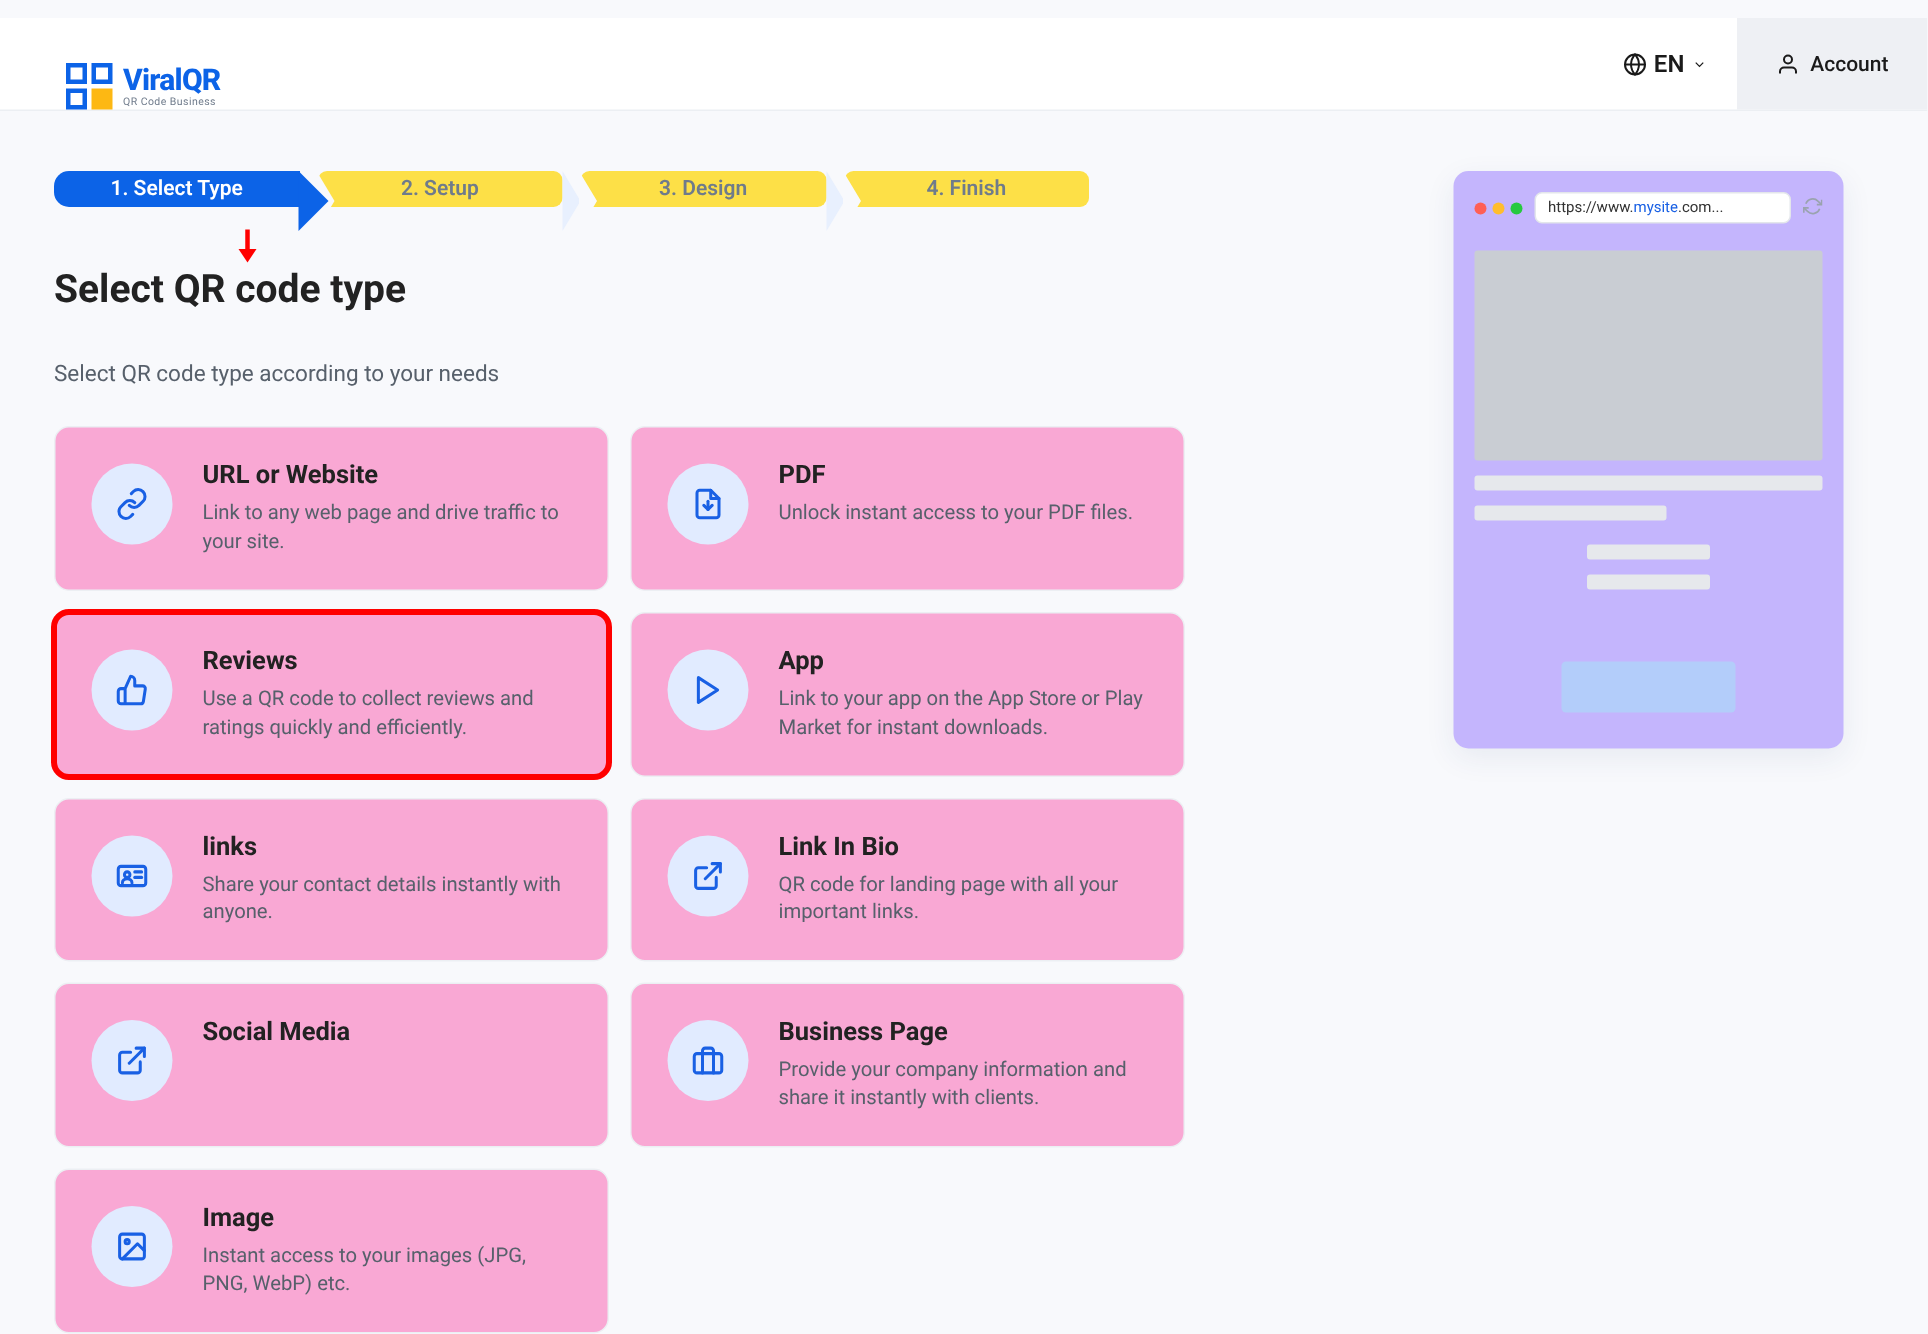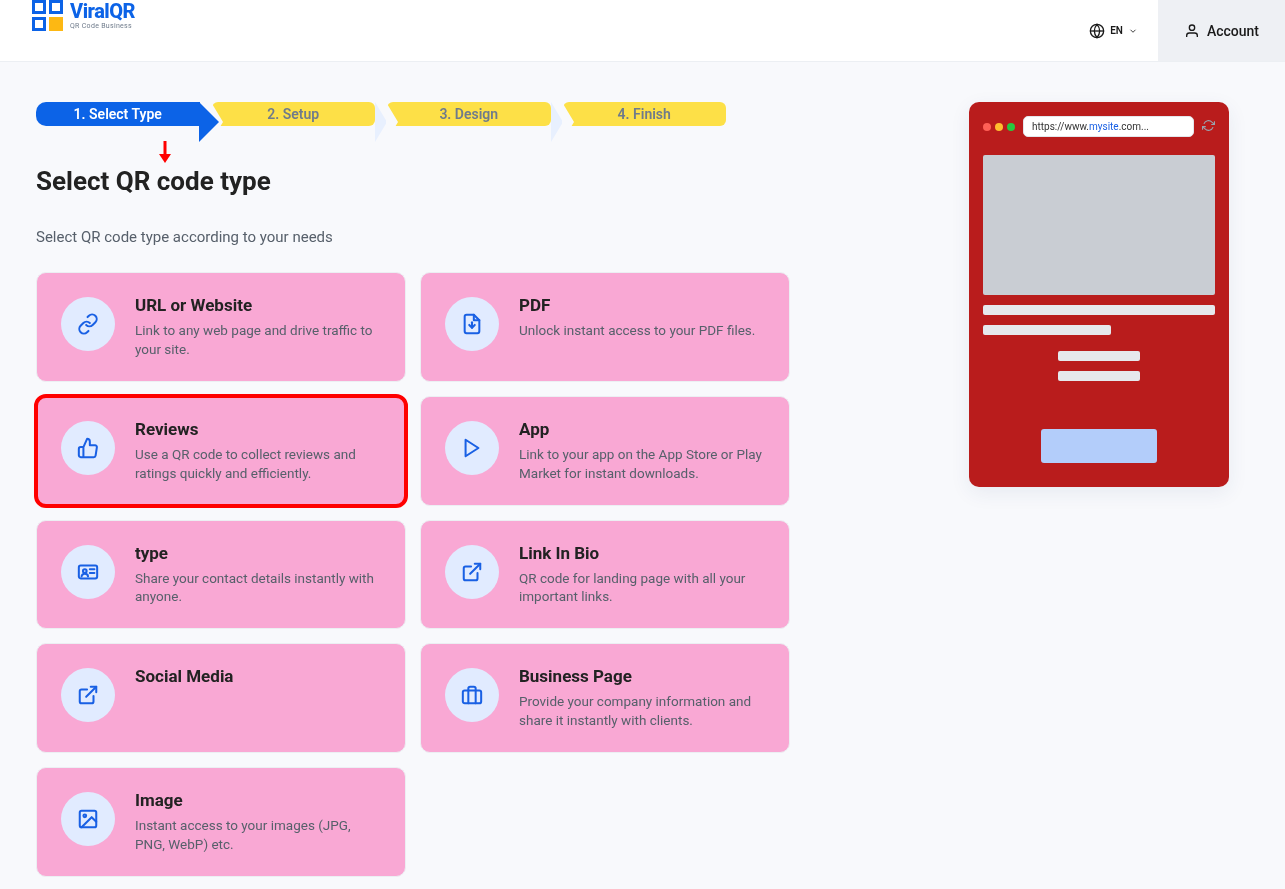--- a/index.html
+++ b/index.html
@@ -5,26 +5,27 @@
   * { box-sizing: border-box; margin: 0; padding: 0; }
   body {
     font-family: -apple-system, BlinkMacSystemFont, "Segoe UI", Roboto, Arial, sans-serif;
     background: #f8f9fc;
     color: #1a1a1a;
     width: 1285px;
   }
   
   .header {
     display: flex;
-    align-items: flex-start;
+    align-items: flex-end;
     justify-content: space-between;
     background: #fff;
     height: 62px;
     border-bottom: 1px solid #eceff3;
-    padding: 0 0 0 32px;
+    padding: 0 0 0 44px;
+    margin-top: 12px;
   }
   .logo {
     display: flex;
     align-items: center;
     gap: 7px;
     cursor: pointer;
   }
   .logo-mark {
     display: grid;
     grid-template-columns: 14px 14px;
@@ -34,21 +35,21 @@
   .logo-mark .sq { border: 3px solid #0c63e7; }
   .logo-mark .sq.y { background: #fdb813; border: none; }
   .logo-text { display: flex; flex-direction: column; line-height: 1; }
   .logo-text .main {
     font-size: 20px; font-weight: 800; color: #0c63e7; letter-spacing: -0.5px;
   }
   .logo-text .sub { font-size: 7px; color: #6f7b8b; letter-spacing: 0.3px; margin-top: 2px; }
   .header-right { display: flex; align-items: stretch; height: 100%; }
   .lang-btn {
     display: flex; align-items: center; gap: 5px;
-    padding: 0 20px; font-size: 10px; color: #1a1a1a;
+    padding: 0 20px; font-size: 16px; color: #1a1a1a;
     font-weight: 600; cursor: pointer;
   }
   .account-btn {
     display: flex; align-items: center; gap: 7px;
     padding: 0 26px; font-size: 14px; color: #1a1a1a;
     background: #eef0f4; font-weight: 500; cursor: pointer;
   }
   
   .page { display: flex; padding: 0 36px 40px 36px; gap: 40px; }
   .main-col { flex: 1; min-width: 0; }
@@ -132,21 +133,21 @@
     color: #1960e4;
     margin-top: 2px;
   }
   .card-body { flex: 1; }
   .card-title { font-size: 17px; font-weight: 700; color: #222; }
   .card-desc { font-size: 13.5px; color: #57606b; margin-top: 6px; line-height: 1.4; }
   .card.highlight { outline: 4px solid #ff0000; outline-offset: -2px; }
   .card.last-odd { grid-column: 1 / 2; }
   
   .preview {
-    background: #b91c1c;
+    background: #c4b5fd;
     border-radius: 10px;
     box-shadow: 0 6px 20px rgba(40,60,120,.08);
     padding: 14px;
     width: 260px;
   }
   .preview-bar { display: flex; align-items: center; gap: 8px; }
   .traffic { display: flex; gap: 4px; }
   .dot { width: 8px; height: 8px; border-radius: 50%; }
   .dot.r { background: #ff5f56; }
   .dot.y { background: #ffbd2e; }
@@ -293,21 +294,21 @@
         <div class="card-icon">
           <svg width="22" height="22" viewBox="0 0 24 24" fill="none" stroke="currentColor" stroke-width="2.2" stroke-linecap="round" stroke-linejoin="round">
               <rect x="2" y="5" width="20" height="14" rx="2"></rect>
               <circle cx="8.5" cy="11" r="2"></circle>
               <path d="M5 17c0-1.7 1.5-3 3.5-3s3.5 1.3 3.5 3"></path>
               <line x1="14" y1="9" x2="19" y2="9"></line>
               <line x1="14" y1="13" x2="19" y2="13"></line>
             </svg>
         </div>
         <div class="card-body">
-          <div class="card-title">type</div>
+          <div class="card-title">links</div>
           <div class="card-desc">Share your contact details instantly with anyone.</div>
         </div>
       </div>
 
       <div class="card">
         <div class="card-icon">
           <svg width="22" height="22" viewBox="0 0 24 24" fill="none" stroke="currentColor" stroke-width="2.2" stroke-linecap="round" stroke-linejoin="round">
               <path d="M18 13v6a2 2 0 0 1-2 2H5a2 2 0 0 1-2-2V8a2 2 0 0 1 2-2h6"></path>
               <polyline points="15 3 21 3 21 9"></polyline>
               <line x1="10" y1="14" x2="21" y2="3"></line>

